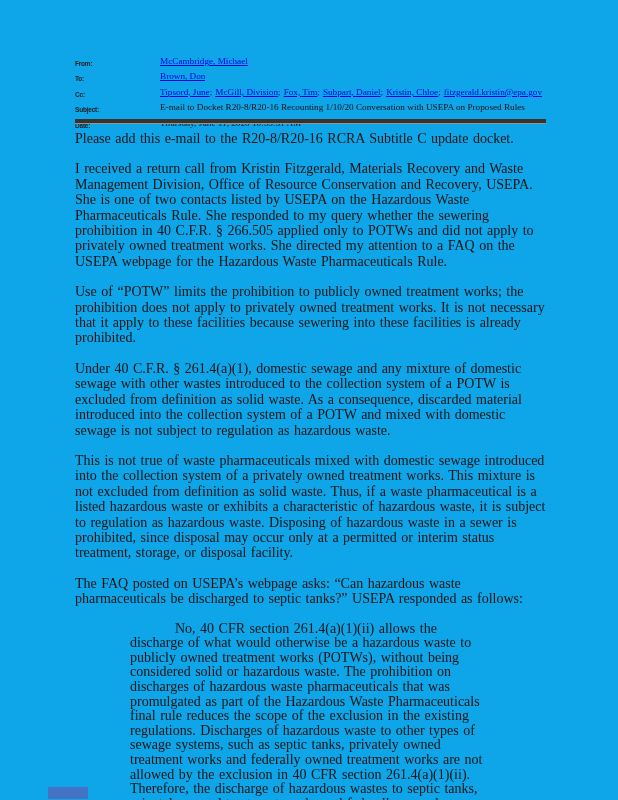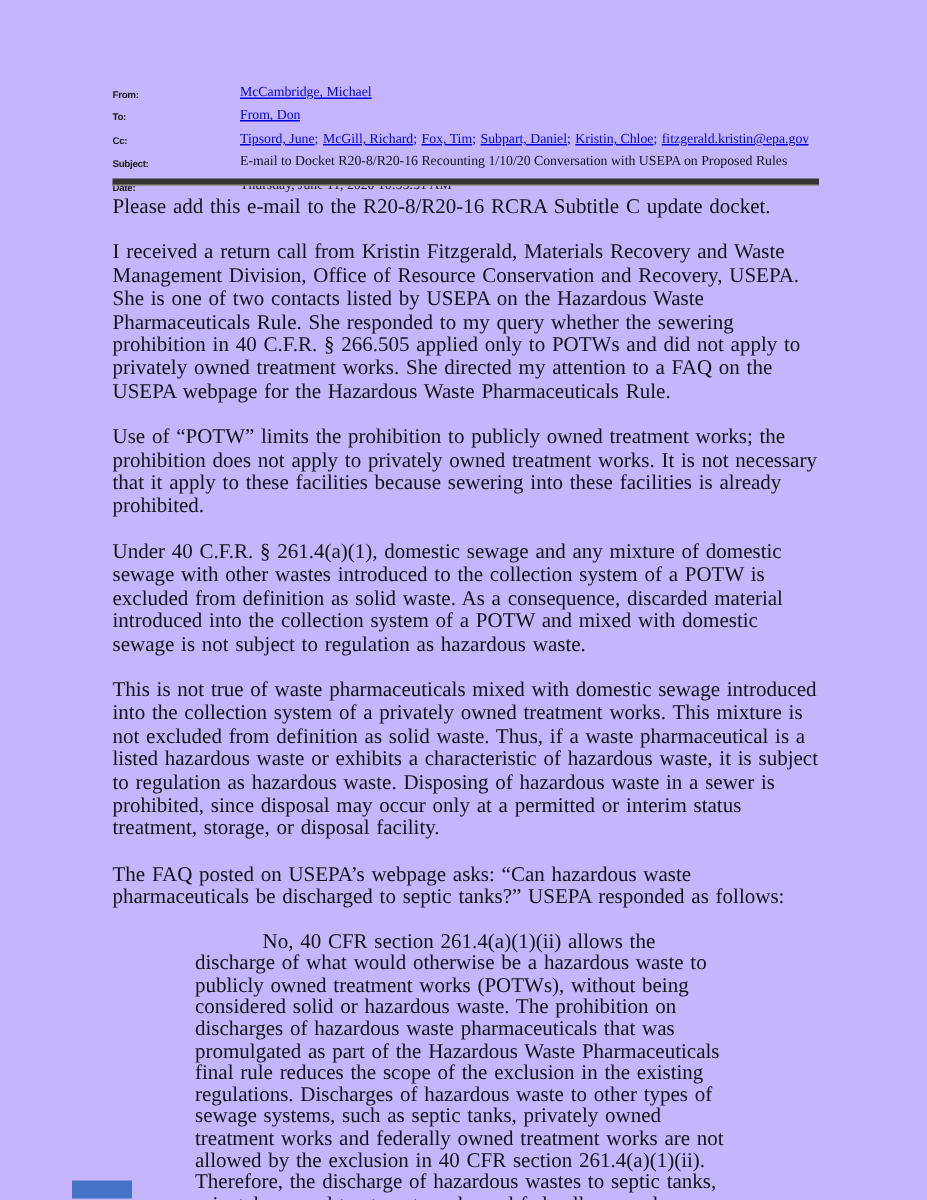--- a/index.html
+++ b/index.html
@@ -1,20 +1,20 @@
 <!DOCTYPE html>
 <html><head>
 <meta charset="utf-8">
 <style>
   html,body { margin:0; padding:0; background:#ffffff; }
   .page {
     position:relative;
     width:618px;
     height:800px;
-    background:#c4b5fd;
+    background:#0ea5e9;
     overflow:hidden;
     font-family:"Liberation Serif", serif;
     color:#161616;
   }
 
   
   .email-headers {
     position:absolute;
     top:55px;
     left:75px;
@@ -98,26 +98,26 @@
 
   <div class="email-headers">
 
     <div class="hdr-row">
       <span class="hdr-label">From:</span>
       <span class="hdr-value"><a>McCambridge, Michael</a></span>
     </div>
 
     <div class="hdr-row">
       <span class="hdr-label">To:</span>
-      <span class="hdr-value"><a>From, Don</a></span>
+      <span class="hdr-value"><a>Brown, Don</a></span>
     </div>
 
     <div class="hdr-row">
       <span class="hdr-label">Cc:</span>
-      <span class="hdr-value"><a>Tipsord, June</a><span class="sep">;</span><a>McGill, Richard</a><span class="sep">;</span><a>Fox, Tim</a><span class="sep">;</span><a>Subpart, Daniel</a><span class="sep">;</span><a>Kristin, Chloe</a><span class="sep">;</span><a>fitzgerald.kristin@epa.gov</a></span>
+      <span class="hdr-value"><a>Tipsord, June</a><span class="sep">;</span><a>McGill, Division</a><span class="sep">;</span><a>Fox, Tim</a><span class="sep">;</span><a>Subpart, Daniel</a><span class="sep">;</span><a>Kristin, Chloe</a><span class="sep">;</span><a>fitzgerald.kristin@epa.gov</a></span>
     </div>
 
     <div class="hdr-row">
       <span class="hdr-label">Subject:</span>
       <span class="hdr-value">E-mail to Docket R20-8/R20-16 Recounting 1/10/20 Conversation with USEPA on Proposed Rules</span>
     </div>
 
     <div class="hdr-row">
       <span class="hdr-label">Date:</span>
       <span class="hdr-value">Thursday, June 11, 2020 10:55:31 AM</span>

